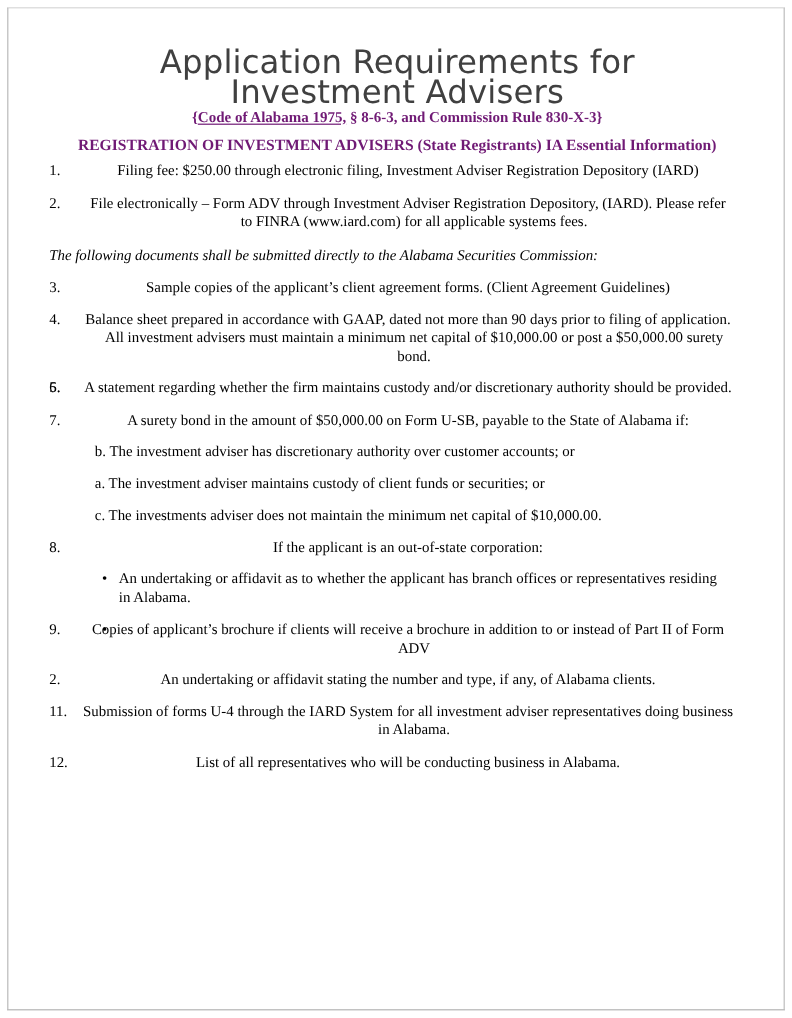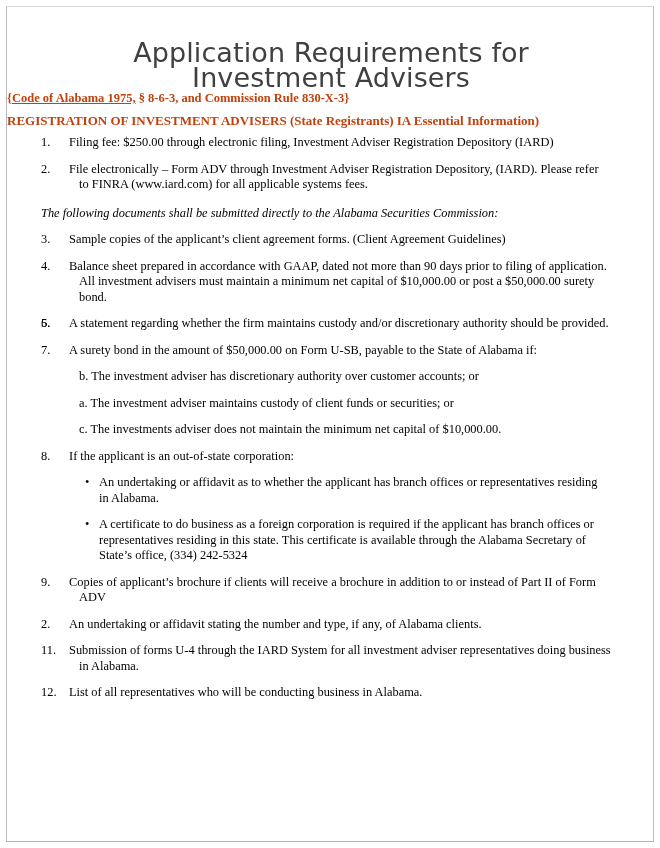--- a/index.html
+++ b/index.html
@@ -54,23 +54,24 @@
     position: absolute;
     left: 0;
     top: 33px;
     width: 648px;
   }
 
   .subtitle-line {
     position: absolute;
     left: 0;
     width: 648px;
+    text-align: center;
     font-family: "Liberation Serif", "DejaVu Serif", serif;
     font-weight: bold;
-    color: #c2410c;
+    color: #701a75;
   }
   #code-line {
     top: 84px;
     font-size: 12.5px;
     line-height: 15px;
   }
   #code-line .underlined { text-decoration: underline; }
 
   #registration-line {
     top: 106px;
@@ -101,20 +102,21 @@
     top: 0;
     width: 26px;
     text-align: left;
     font-size: 12.4px;
     line-height: 15.5px;
   }
   .num-item .body {
     display: block;
     text-indent: -10px;
     padding-left: 10px;
+    text-align: center;
   }
 
   
   .note-line {
     margin: 0 0 11px 0;
     padding-left: 34px;
     padding-right: 44px;
     font-size: 12.4px;
     line-height: 15.5px;
     font-style: italic;
@@ -212,21 +214,20 @@
         <span class="body">If the applicant is an out-of-state corporation:</span>
       </div>
 
       <div class="bullet-item">
         <span class="bullet-glyph">•</span>
         <span>An undertaking or affidavit as to whether the applicant has branch offices or representatives residing in Alabama.</span>
       </div>
 
       <div class="bullet-item">
         <span class="bullet-glyph">•</span>
-        <span>A certificate to do business as a foreign corporation is required if the applicant has branch offices or representatives residing in this state. This certificate is available through the Alabama Secretary of State’s office, (334) 242-5324</span>
       </div>
 
       <div class="num-item">
         <span class="marker">9.</span>
         <span class="body">Copies of applicant’s brochure if clients will receive a brochure in addition to or instead of Part II of Form ADV</span>
       </div>
 
       <div class="num-item">
         <span class="marker">2.</span>
         <span class="body">An undertaking or affidavit stating the number and type, if any, of Alabama clients.</span>

